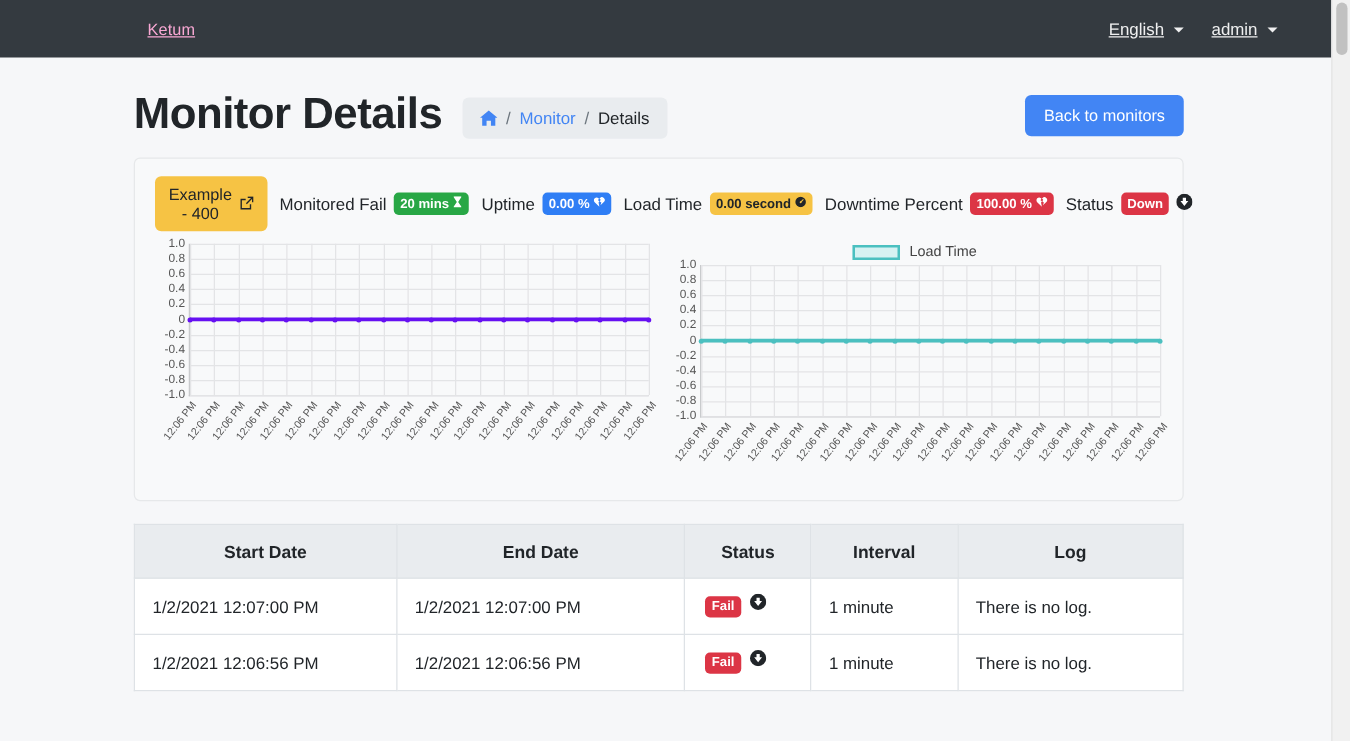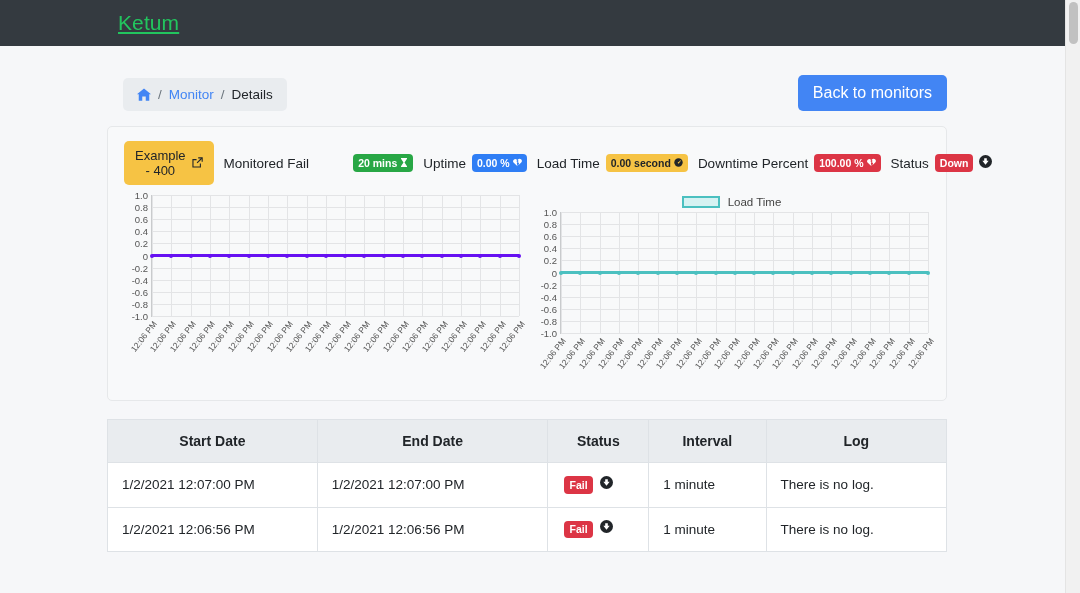--- a/index.html
+++ b/index.html
@@ -17,21 +17,21 @@
   
   .navbar {
     height:46px;
     background:#343a40;
     color:#fff;
     display:flex;
     align-items:center;
     padding:0 18px 0 118px;
     position:relative;
   }
-  .brand { font-size:21px; color:#22c55e; letter-spacing:.1px; }
+  .brand { font-size:13px; color:#f9a8d4; letter-spacing:.1px; }
   .nav-center {
     position:absolute; left:0; right:0;
     display:flex; justify-content:center; align-items:center; gap:22px;
     pointer-events:none;
   }
   .nav-center > * { pointer-events:auto; }
   .nav-link {
     color:rgba(255,255,255,.92);
     font-size:13.5px;
     display:flex; align-items:center; gap:5px;
@@ -89,21 +89,21 @@
   .bc-sep { color:#6c757d; }
   .bc-link { color:#4285f4; text-decoration:none; }
   .home-ico { color:#4285f4; display:flex; align-items:center; }
   .btn-primary {
     margin-left:auto;
     background:#4285f4;
     color:#fff;
     border:none;
     border-radius:5px;
     padding:9px 15px;
-    font-size:16px;
+    font-size:13px;
     font-family:inherit;
     cursor:pointer;
     position:relative;
     top:2px;
   }
 
   
   .card {
     background:#f8f9fa;
     border:1px solid #e6e8ea;
@@ -133,21 +133,21 @@
   .badge {
     font-size:10.5px;
     font-weight:700;
     border-radius:4px;
     padding:3.5px 5px;
     color:#fff;
     display:inline-flex; align-items:center; gap:3px;
     line-height:1;
     white-space:nowrap;
   }
-  .b-green { background:#28a745;margin-left:38px; }
+  .b-green { background:#28a745; }
   .b-blue  { background:#2f7ef5; }
   .b-yellow{ background:#f6c344; color:#212529; }
   .b-red   { background:#dc3545; }
   .b-dark  { background:#dc3545; }
   .sel-wrap { margin-left:auto; display:flex; align-items:center; gap:24px; }
   .page-select {
     width:50px;
     border:1px solid #ced4da;
     background:#fff;
     border-radius:5px;
@@ -237,25 +237,36 @@
     background:#c1c1c1; border-radius:5px;
   }
 </style>
 </head>
 <body>
 
 <div class="navbar">
   <a class="brand" href="#">Ketum</a>
 
 
+  <div class="nav-right">
+    <a class="nav-link" href="#">
+      <span>English</span>
+      <i class="caret"></i>
+    </a>
+    <a class="nav-link" href="#">
+      <span>admin</span>
+      <i class="caret"></i>
+    </a>
+  </div>
 </div>
 
 <div class="container">
 
   <div class="page-head">
+    <div class="page-title">Monitor Details</div>
 
     <nav class="breadcrumb">
       <span class="home-ico">
         <svg width="14" height="13" viewBox="0 0 16 14">
             <path fill="#4285f4" d="M8 0 0 6.6h2V14h4V9.4h4V14h4V6.6h2z"></path>
           </svg>
       </span>
       <span class="bc-sep">/</span>
       <a class="bc-link" href="#">Monitor</a>
       <span class="bc-sep">/</span>

